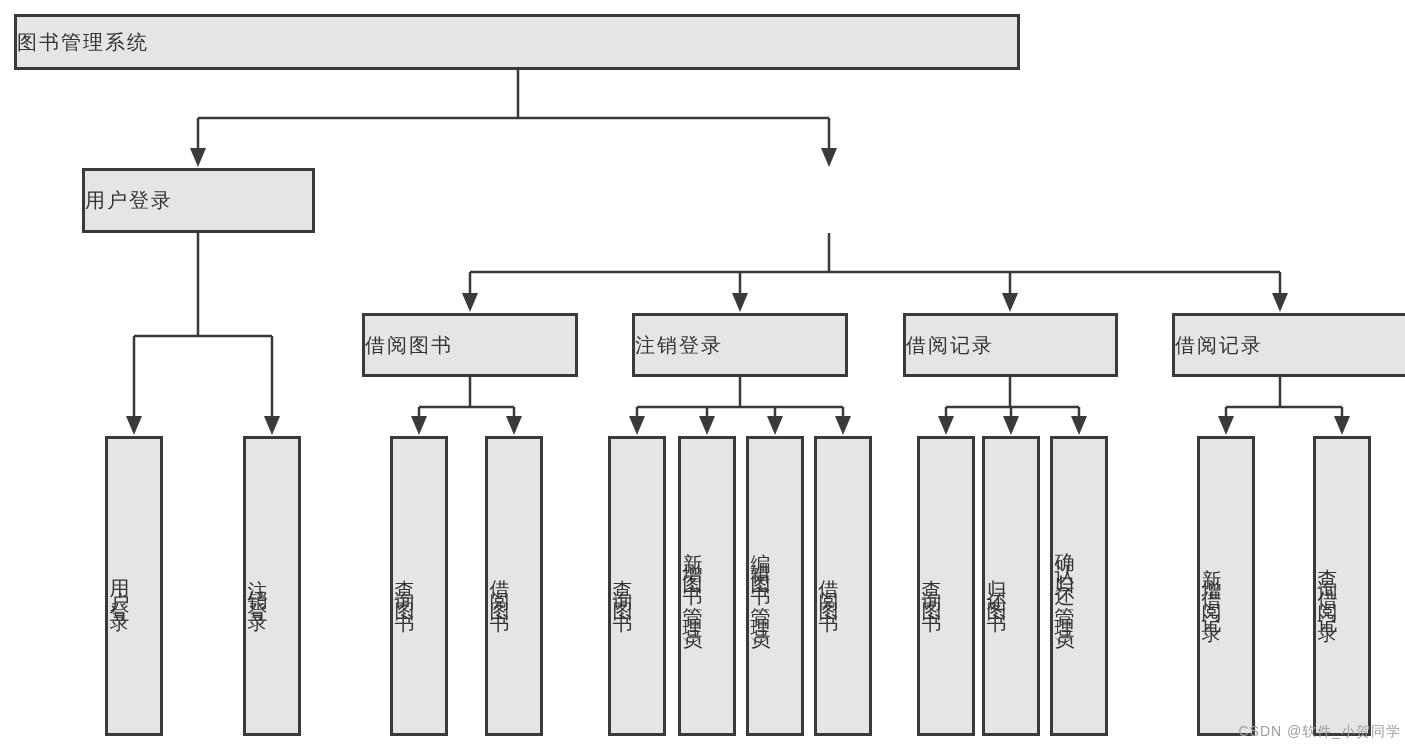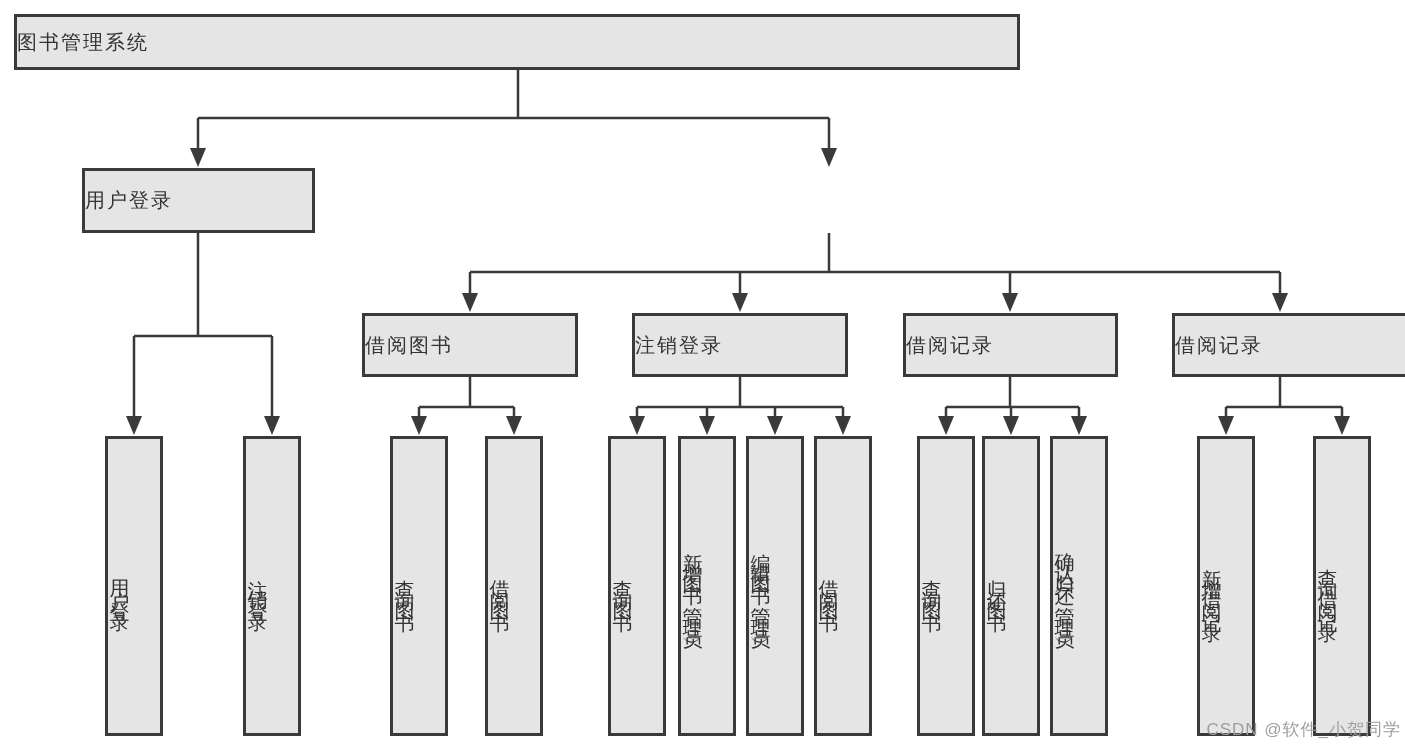--- a/index.html
+++ b/index.html
@@ -45,21 +45,21 @@
   .n-borrowrecord{left:1172px;top:313px;width:244px;height:64px;}
   .leaf{top:436px;width:58px;height:300px;}
   .n-a1{left:105px;} .n-a2{left:243px;}
   .n-b1{left:390px;} .n-b2{left:485px;}
   .n-c1{left:608px;} .n-c2{left:678px;} .n-c3{left:746px;} .n-c4{left:814px;}
   .n-d1{left:917px;} .n-d2{left:982px;} .n-d3{left:1050px;}
   .n-e1{left:1197px;} .n-e2{left:1313px;}
   .watermark{
     position:absolute;
     right:4px;bottom:6px;
-    font-size:17px;
+    font-size:14px;
     letter-spacing:1px;
     color:#9e9e9e;
     white-space:nowrap;
   }
 </style>
 </head>
 <body>
 
 <div class="canvas">
 

